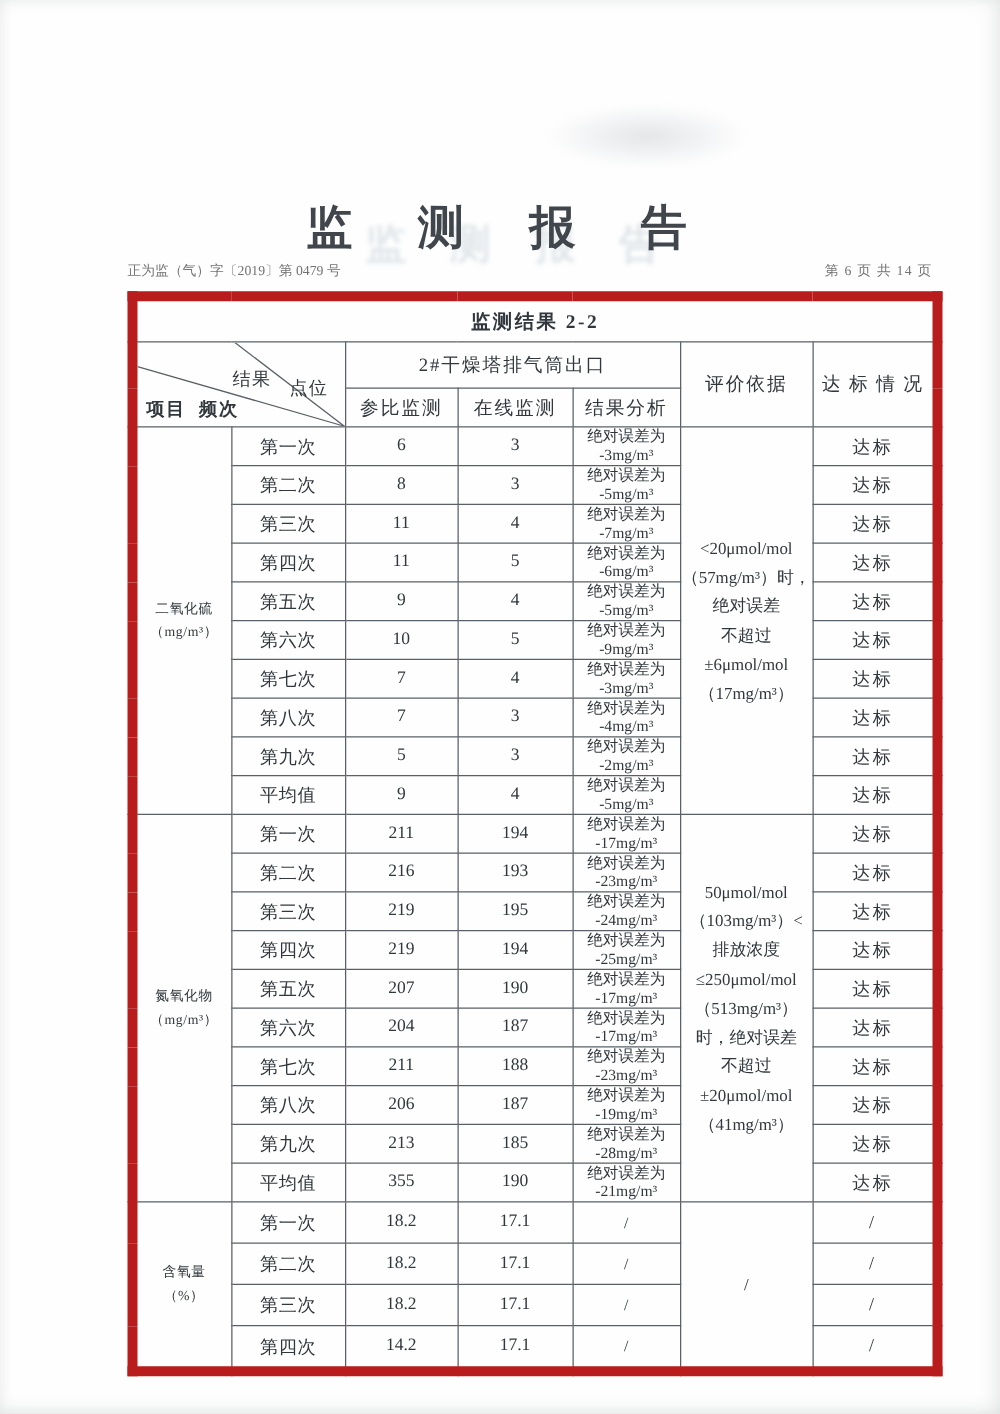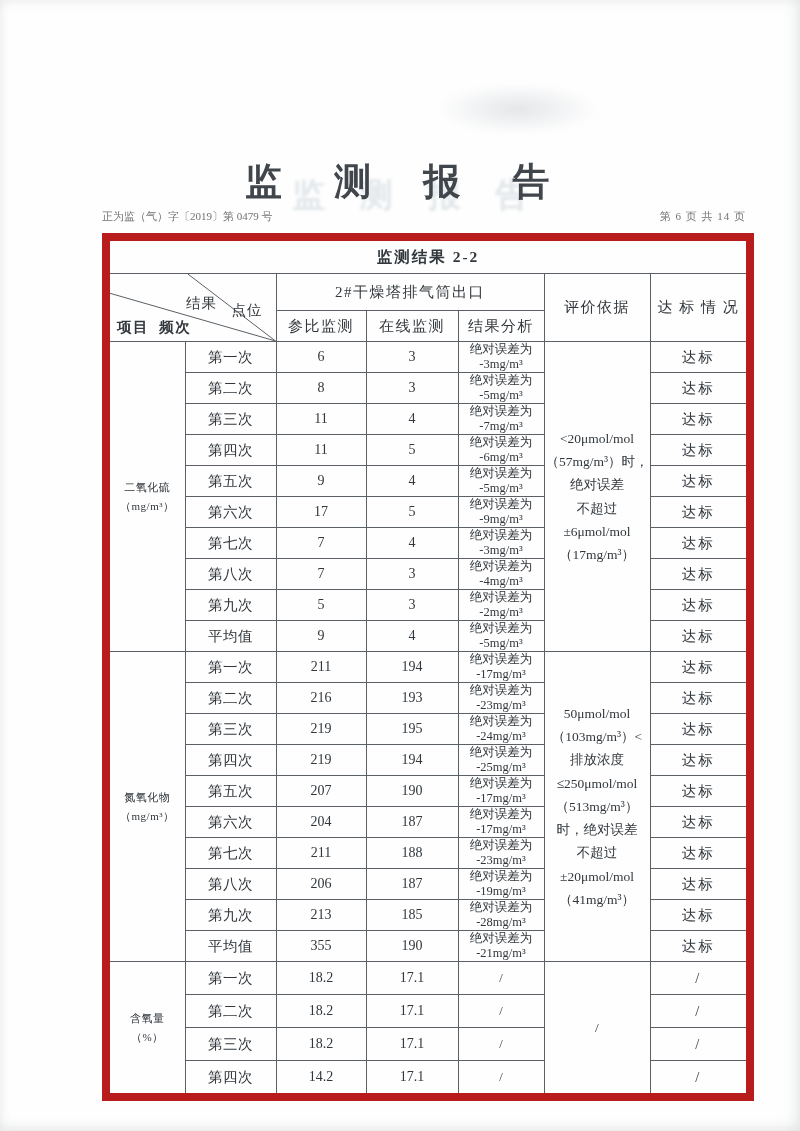--- a/index.html
+++ b/index.html
@@ -199,21 +199,21 @@
           </td>
           <td class="attain-cell">
             <div>达标</div>
           </td>
         </tr>
         <tr class="s0">
           <td class="freq-cell">
             <div>第六次</div>
           </td>
           <td class="num-cell">
-            <div>17</div>
+            <div>10</div>
           </td>
           <td class="num-cell">
             <div>5</div>
           </td>
           <td class="analysis-cell">
             <div>绝对误差为</div>
             <div>-9mg/m³</div>
           </td>
           <td class="attain-cell">
             <div>达标</div>

